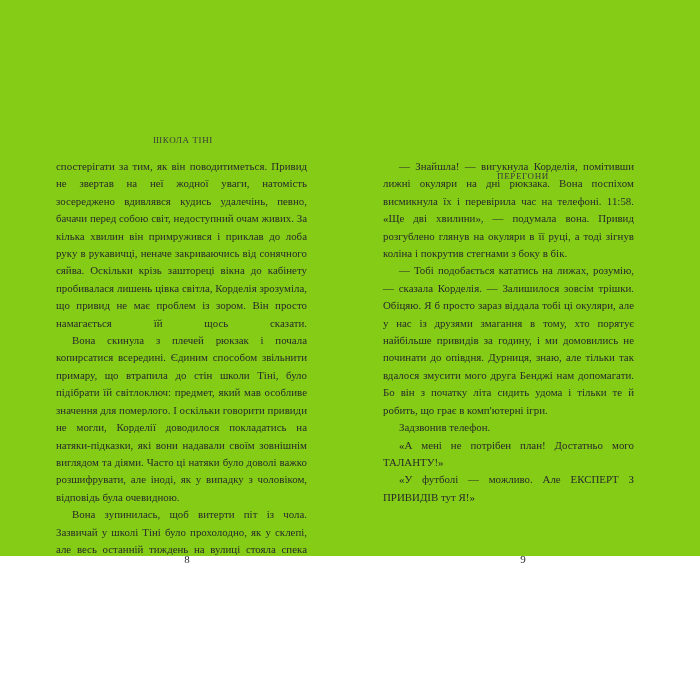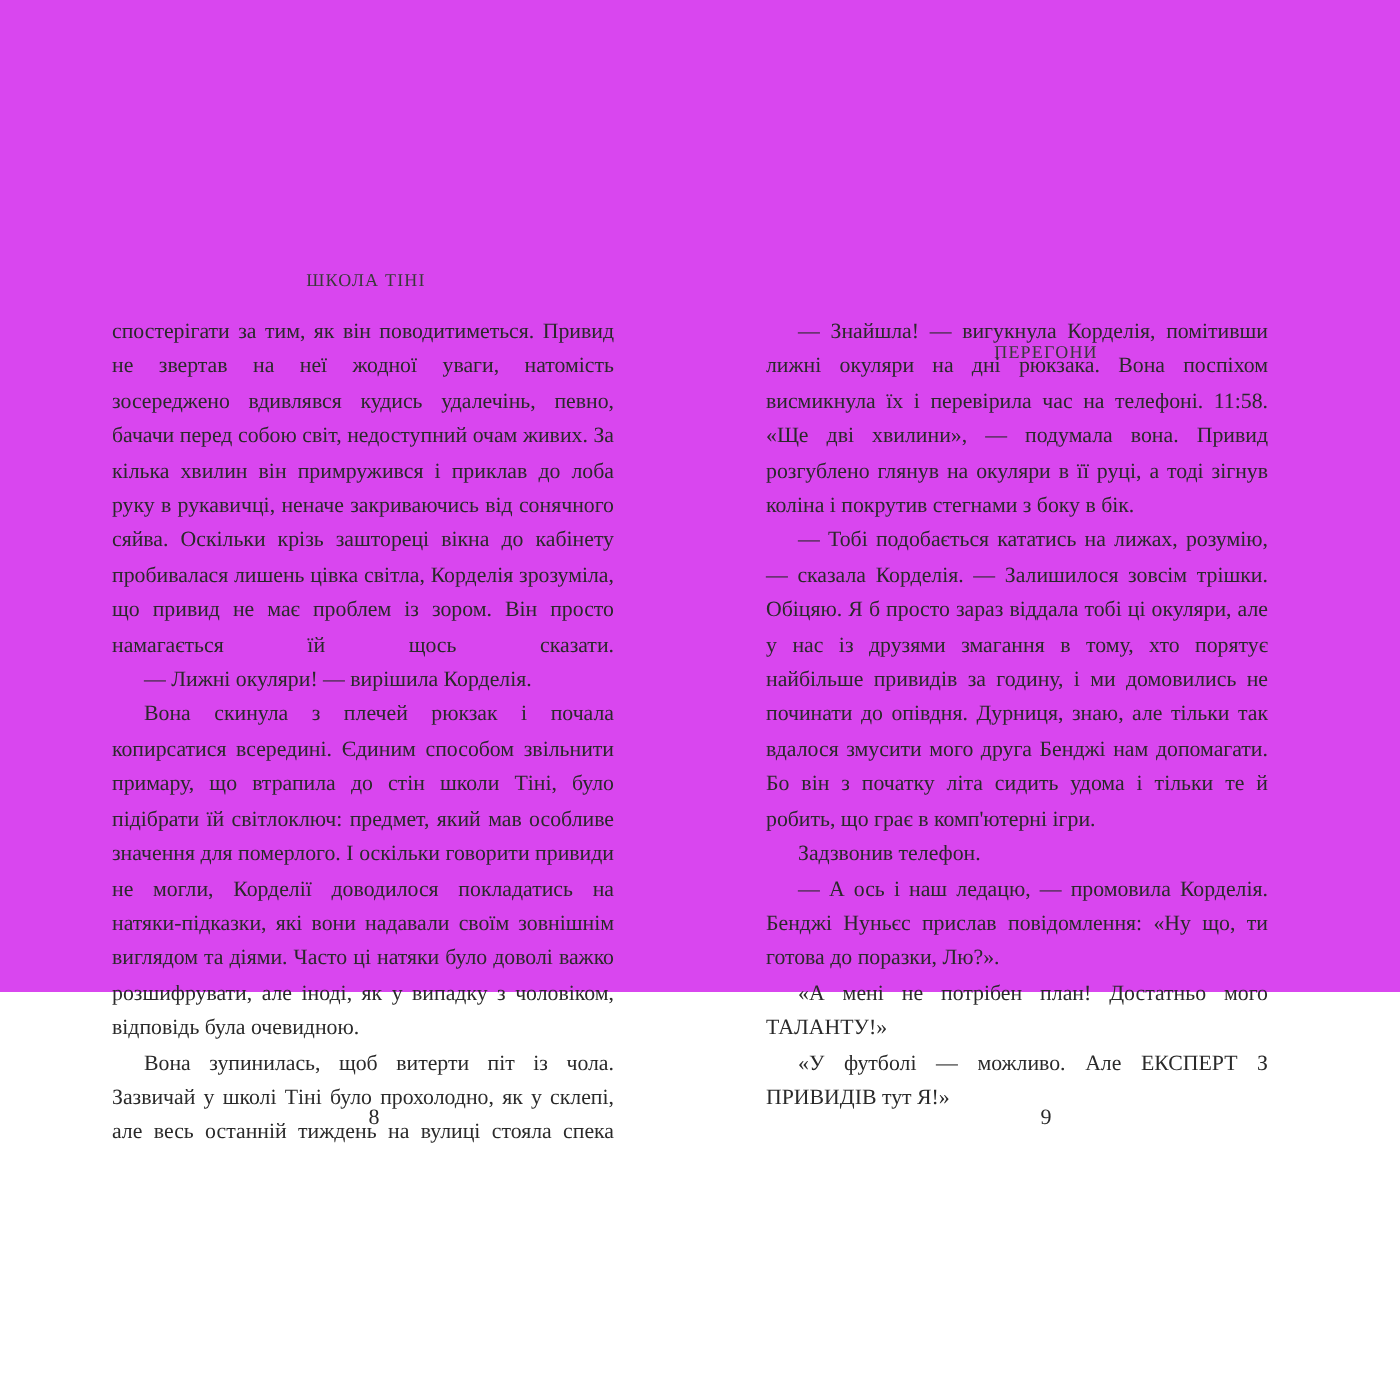--- a/index.html
+++ b/index.html
@@ -1,17 +1,17 @@
 <!DOCTYPE html>
 <html><head>
 <meta charset="utf-8">
 <style>
   html, body { margin: 0; padding: 0; background: #ffffff; }
   body { width: 700px; height: 700px; position: relative; overflow: hidden; }
-  .spread { position: absolute; left: 0; top: 0; width: 700px; height: 496px; background: #d946ef; }
+  .spread { position: absolute; left: 0; top: 0; width: 700px; height: 556px; background: #84cc16; }
   .page { position: absolute; top: 0; width: 350px; height: 700px; }
   .page.left { left: 0; }
   .page.right { left: 350px; }
   .running-head {
     position: absolute; top: 135px; left: 0; width: 100%;
     text-align: center;
     font-family: "Liberation Serif", serif;
     font-size: 9px; letter-spacing: 0.6px; color: #3a3a3a;
   }
   .page.left .running-head { left: 8px; }
@@ -36,33 +36,31 @@
 </style>
 </head>
 <body>
 
 <div class="spread">
 
   <div class="page left">
     <div class="running-head">ШКОЛА ТІНІ</div>
     <div class="body-text">
       <p class="last">спостерігати за тим, як він поводитиметься. Привид не звертав на неї жодної уваги, натомість зосереджено вдивлявся кудись удалечінь, певно, бачачи перед собою світ, недоступний очам живих. За кілька хвилин він примружився і приклав до лоба руку в рукавичці, неначе закриваючись від сонячного сяйва. Оскільки крізь заштореці вікна до кабінету пробивалася лишень цівка світла, Корделія зрозуміла, що привид не має проблем із зором. Він просто намагається їй щось сказати.</p>
-      <p class="indent">— Лижні окуляри! — вирішила Корделія.</p>
       <p class="indent">Вона скинула з плечей рюкзак і почала копирсатися всередині. Єдиним способом звільнити примару, що втрапила до стін школи Тіні, було підібрати їй світлоключ: предмет, який мав особливе значення для померлого. І оскільки говорити привиди не могли, Корделії доводилося покладатись на натяки-підказки, які вони надавали своїм зовнішнім виглядом та діями. Часто ці натяки було доволі важко розшифрувати, але іноді, як у випадку з чоловіком, відповідь була очевидною.</p>
       <p class="indent last">Вона зупинилась, щоб витерти піт із чола. Зазвичай у школі Тіні було прохолодно, як у склепі, але весь останній тиждень на вулиці стояла спека</p>
     </div>
     <div class="folio">8</div>
   </div>
 
   <div class="page right">
     <div class="running-head">ПЕРЕГОНИ</div>
     <div class="body-text">
       <p class="indent">— Знайшла! — вигукнула Корделія, помітивши лижні окуляри на дні рюкзака. Вона поспіхом висмикнула їх і перевірила час на телефоні. 11:58. «Ще дві хвилини», — подумала вона. Привид розгублено глянув на окуляри в її руці, а тоді зігнув коліна і покрутив стегнами з боку в бік.</p>
       <p class="indent">— Тобі подобається кататись на лижах, розумію, — сказала Корделія. — Залишилося зовсім трішки. Обіцяю. Я б просто зараз віддала тобі ці окуляри, але у нас із друзями змагання в тому, хто порятує найбільше привидів за годину, і ми домовились не починати до опівдня. Дурниця, знаю, але тільки так вдалося змусити мого друга Бенджі нам допомагати. Бо він з початку літа сидить удома і тільки те й робить, що грає в комп'ютерні ігри.</p>
       <p class="indent">Задзвонив телефон.</p>
-      <p class="indent">— А ось і наш ледацю, — промовила Корделія. Бенджі Нуньєс прислав повідомлення: «Ну що, ти готова до поразки, Лю?».</p>
       <p class="indent">«А мені не потрібен план! Достатньо мого ТАЛАНТУ!»</p>
       <p class="indent">«У футболі — можливо. Але ЕКСПЕРТ З ПРИВИДІВ тут Я!»</p>
     </div>
     <div class="folio">9</div>
   </div>
 
 </div>
 
 </body></html>

